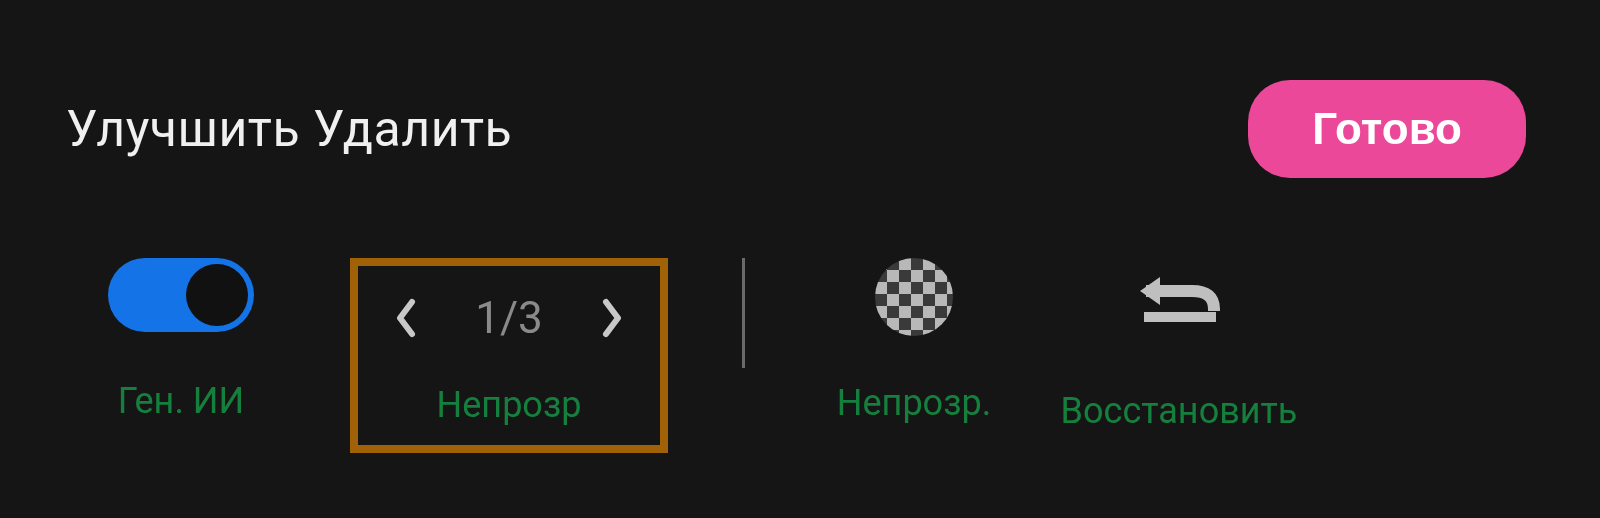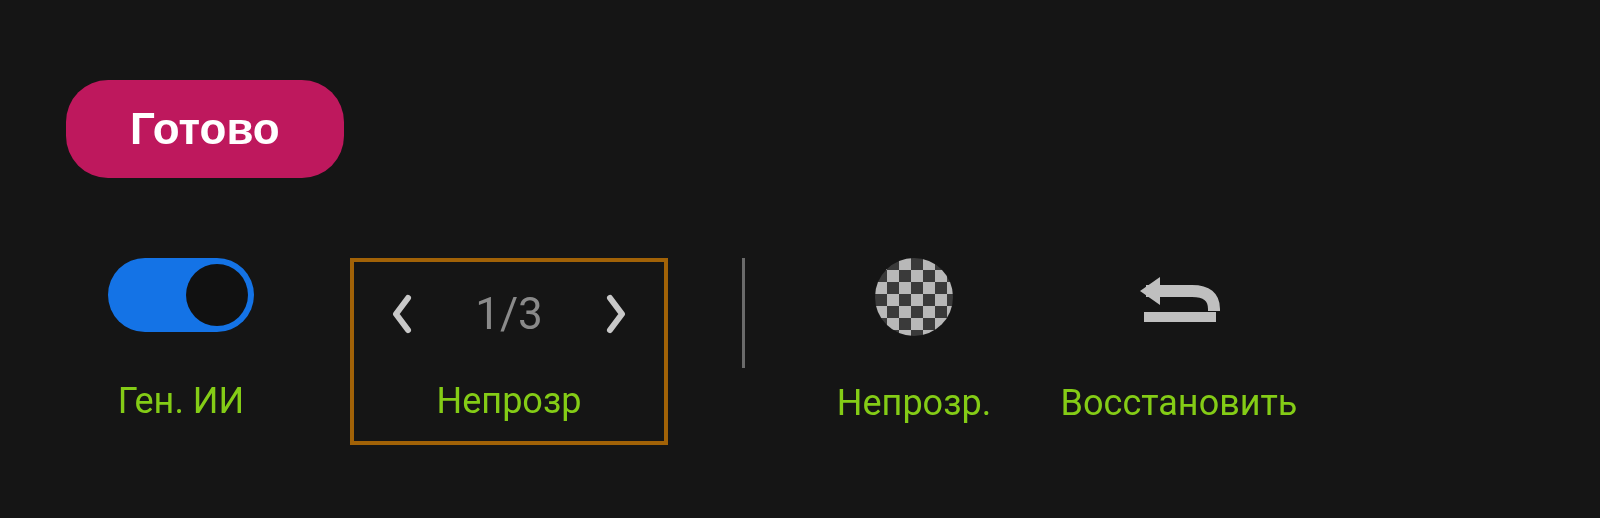--- a/index.html
+++ b/index.html
@@ -22,21 +22,21 @@
       justify-content: space-between;
       padding: 80px 74px 0 66px;
     }
     .title {
       font-size: 50px;
       font-weight: 400;
       color: #f0f0f0;
       letter-spacing: 0.5px;
     }
     .done-button {
-      background: #be185d;
+      background: #ec4899;
       color: #fff;
       border: none;
       border-radius: 42px;
       padding: 24px 64px;
       font-size: 44px;
       font-weight: 600;
       cursor: pointer;
     }
     .controls-row {
       display: flex;
@@ -67,29 +67,29 @@
       width: 62px;
       height: 62px;
       background: #111;
       border-radius: 50%;
       position: absolute;
       top: 6px;
       right: 6px;
     }
     .control-label {
       font-size: 36px;
-      color: #84cc16;
+      color: #15803d;
       font-weight: 400;
       text-align: center;
       line-height: 1.2;
     }
     
     .variants-group {
       margin-left: 54px;
-      border: 4px solid #a16207;
+      border: 8px solid #a16207;
       padding: 26px 26px 18px 26px;
       width: 318px;
       display: flex;
       flex-direction: column;
       align-items: center;
     }
     .variants-nav {
       display: flex;
       align-items: center;
       justify-content: space-between;
@@ -141,39 +141,41 @@
       background-size: 24px 24px;
       background-position: 0 0, 0 12px, 12px -12px, -12px 0px;
       background-color: #b8b8b8;
       margin-bottom: 46px;
       cursor: pointer;
     }
     
     .reset-group {
       width: 260px;
       margin-left: 30px;
+      gap: 8px;
     }
     .undo-icon {
       width: 94px;
       height: 78px;
       display: flex;
       align-items: center;
       justify-content: center;
       margin-bottom: 46px;
       cursor: pointer;
     }
     .undo-icon svg {
       width: 94px;
       height: 60px;
     }
   </style>
 </head>
 <body>
 
 <div class="header">
+  <div class="title">Улучшить Удалить</div>
   <button class="done-button">Готово</button>
 </div>
 
 <div class="controls-row">
 
   <div class="control-group gen-ai">
     <div class="toggle">
       <div class="toggle-knob"></div>
     </div>
     <div class="control-label">Ген. ИИ</div>

